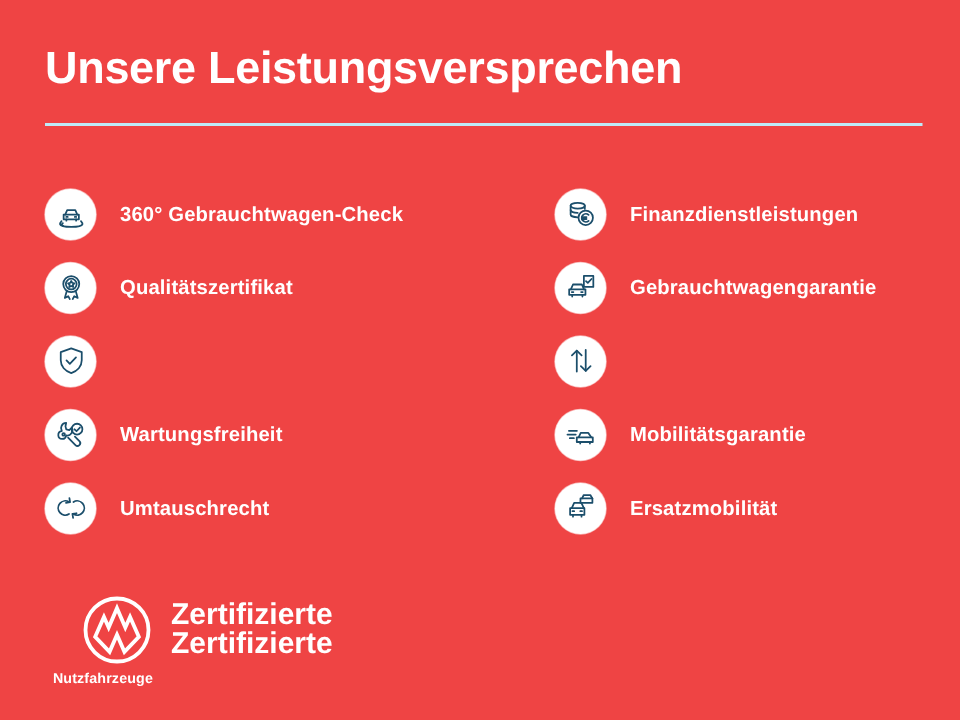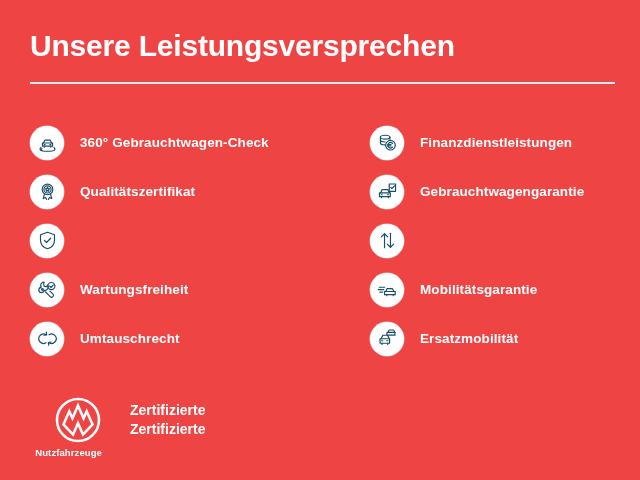--- a/index.html
+++ b/index.html
@@ -141,23 +141,23 @@
   .logo-wordmark {
     margin-top: 3px;
     font-size: 9.5px;
     font-weight: 700;
     color: #FFFFFF;
     letter-spacing: 0.1px;
     white-space: nowrap;
   }
 
   .footer-text {
-    margin-left: 28px;
+    margin-left: 12px;
     margin-top: 5px;
-    font-size: 14px;
+    font-size: 20px;
     font-weight: 700;
     line-height: 19px;
     color: #FFFFFF;
     white-space: nowrap;
   }
 </style>
 </head>
 <body>
 
 <div class="slide">

